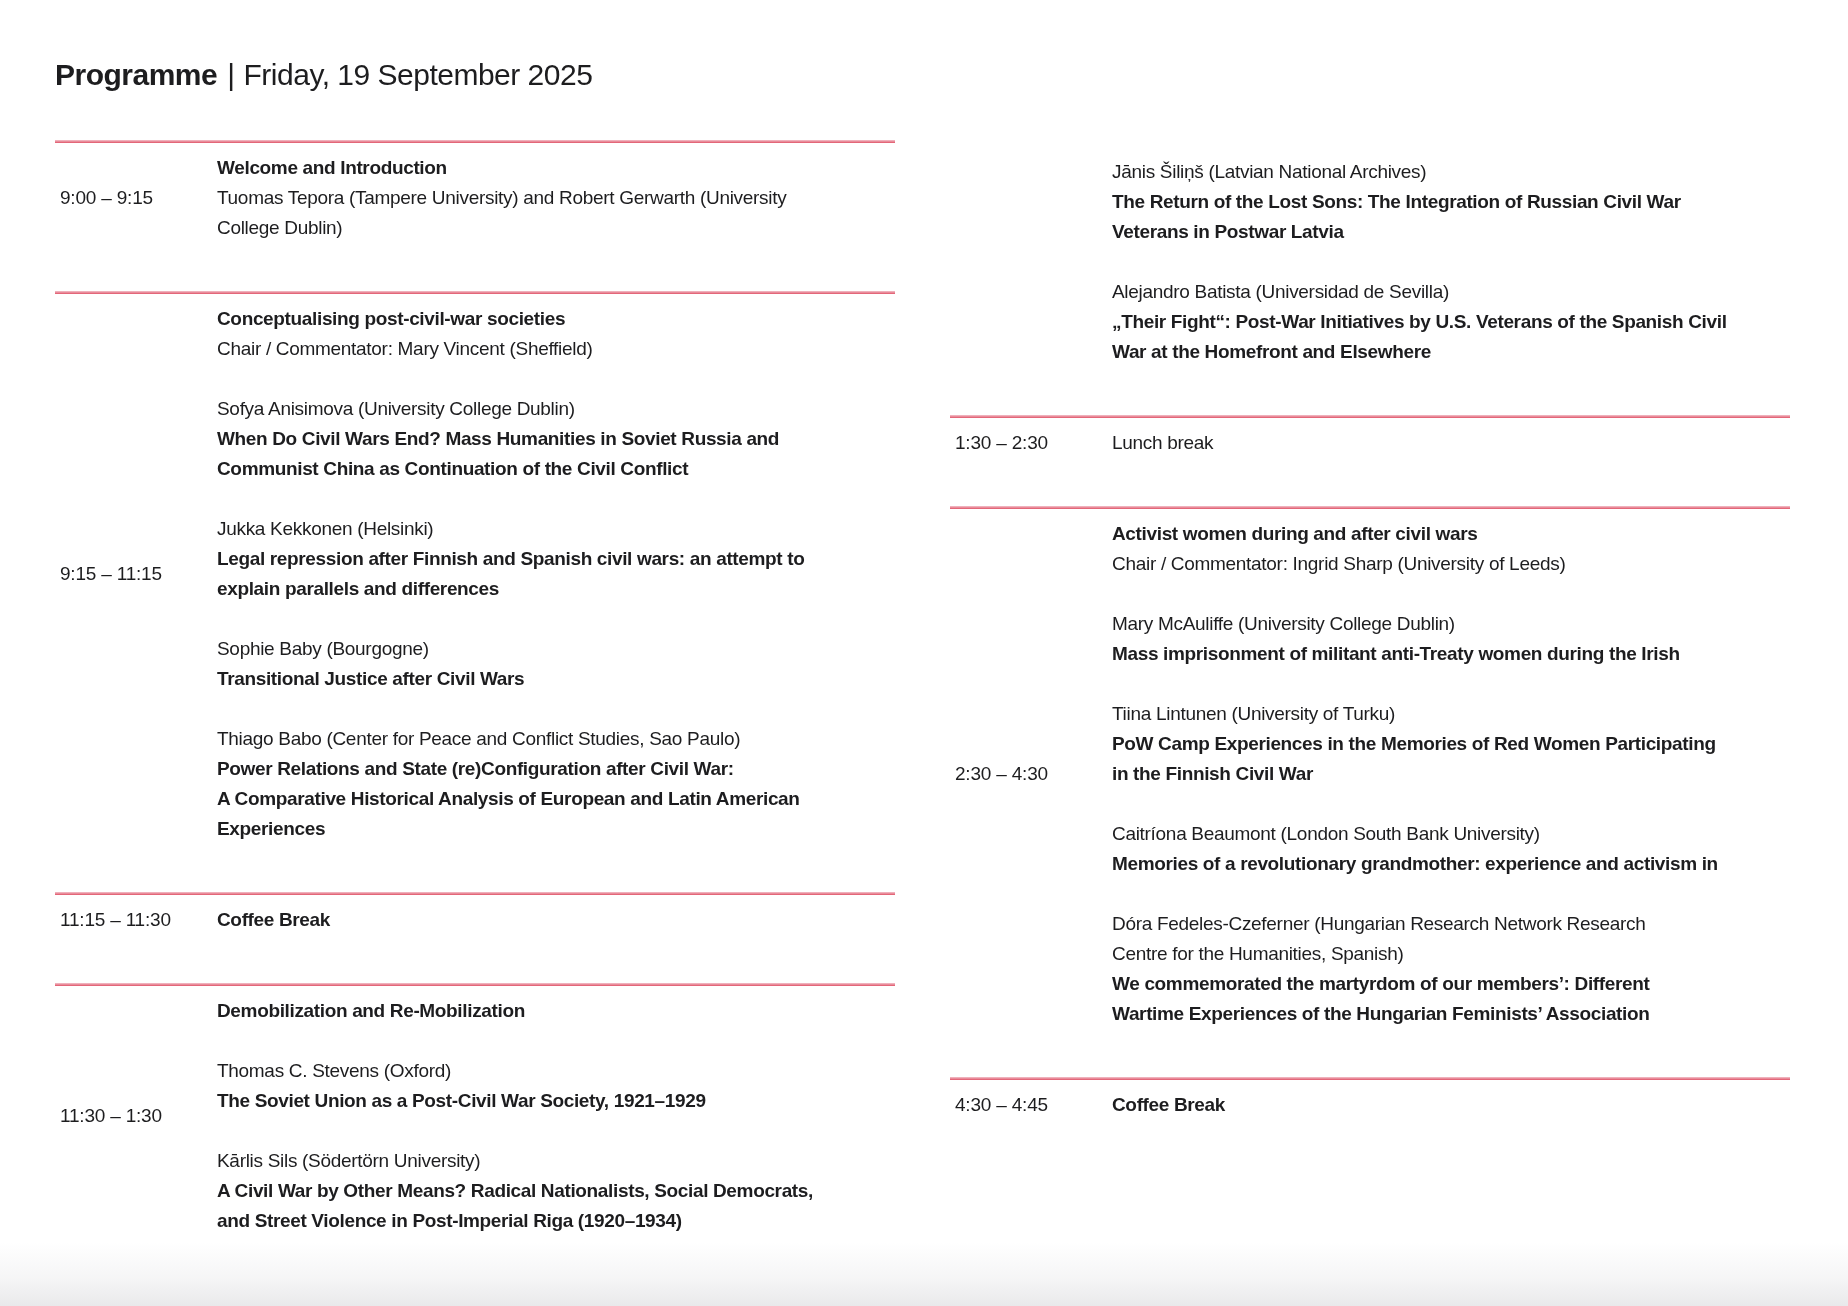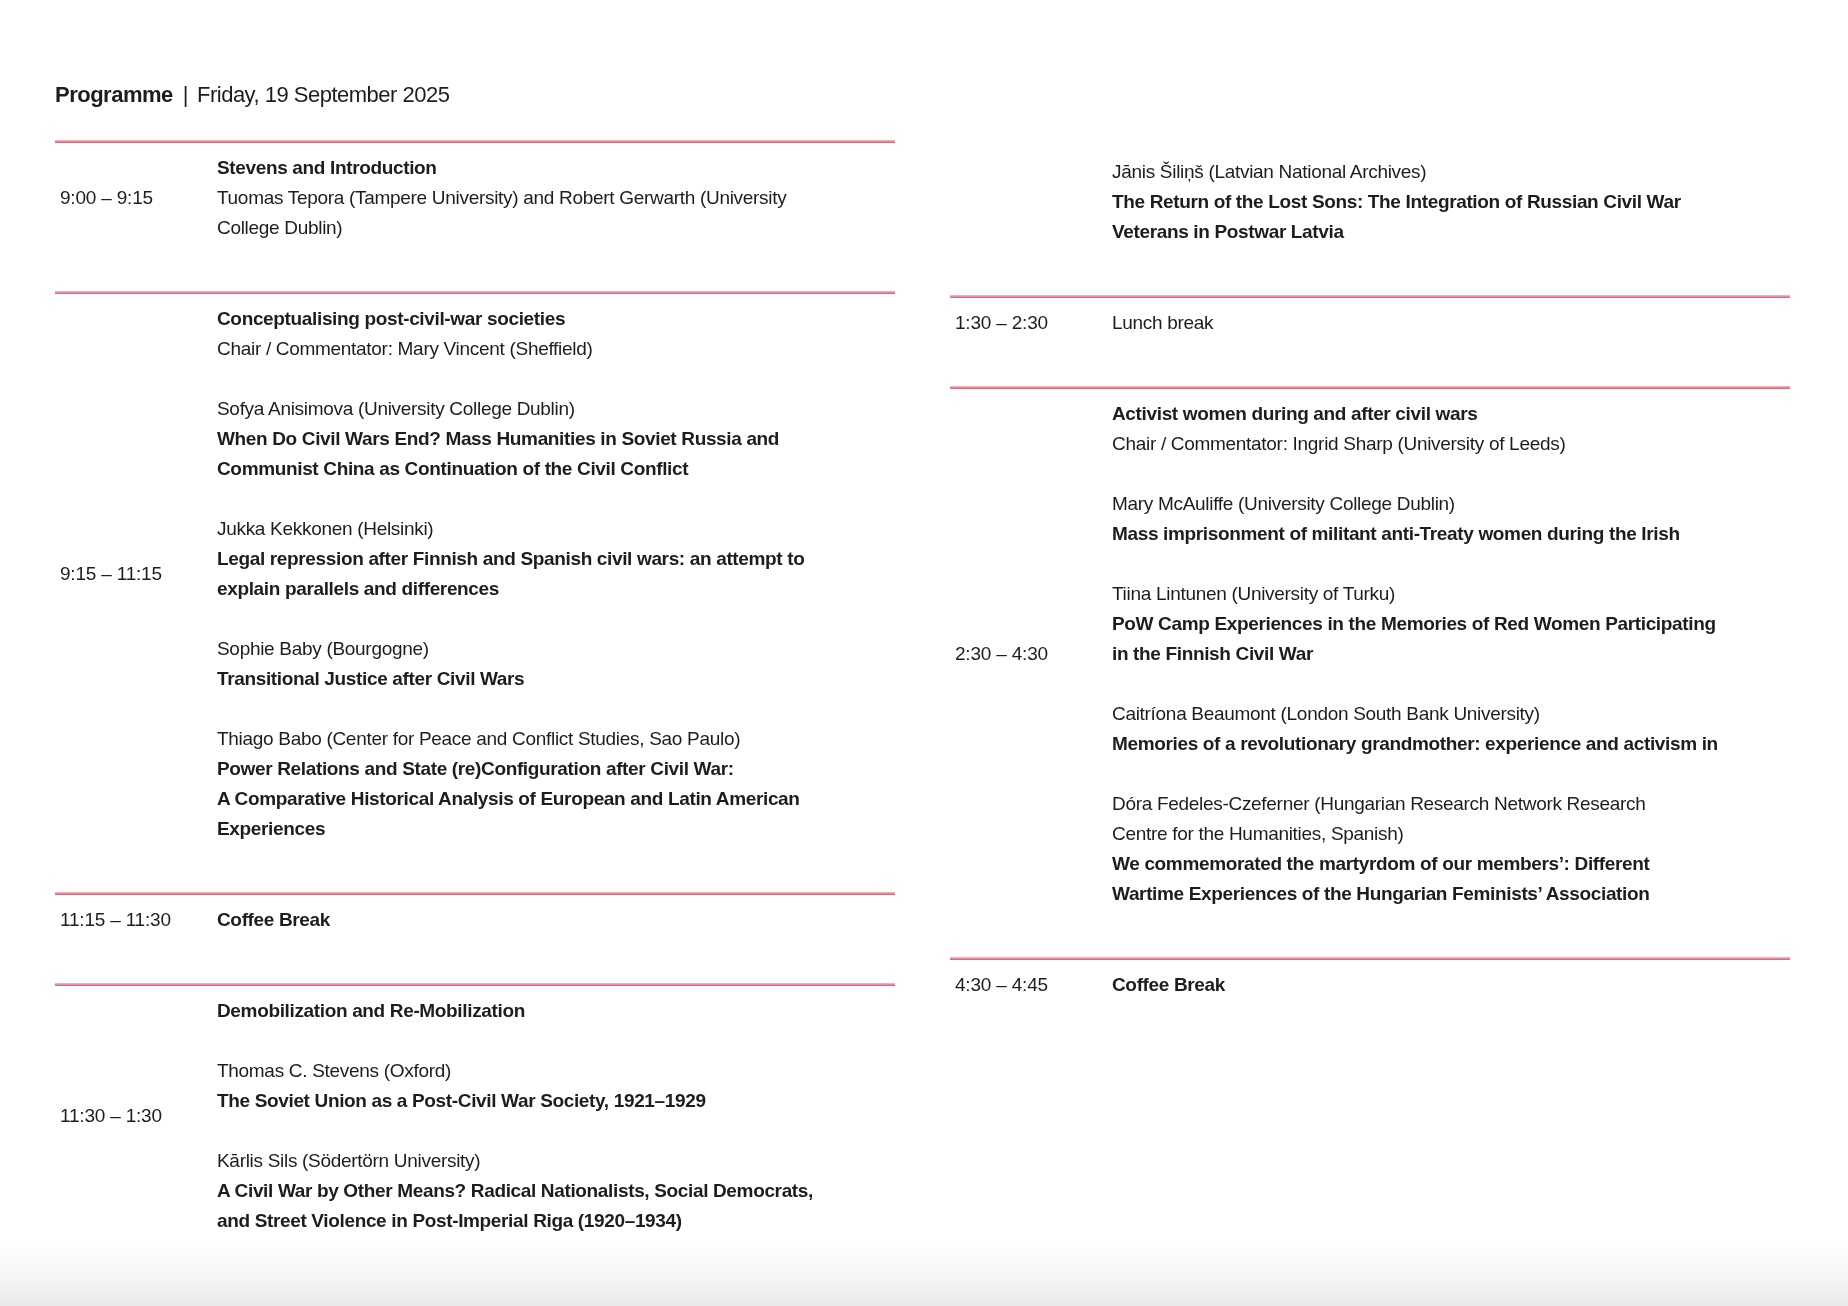--- a/index.html
+++ b/index.html
@@ -12,22 +12,22 @@
     width: 1848px;
     height: 1306px;
     overflow: hidden;
     font-family: "Liberation Sans", sans-serif;
     color: var(--text-color, #1d1d1f);
   }
 
   .page-title {
     position: absolute;
     left: 55px;
-    top: 78px;
-    font-size: 22px;
+    top: 58px;
+    font-size: 30px;
     line-height: 34px;
     letter-spacing: -0.5px;
     white-space: nowrap;
   }
   .page-title .t-main { font-weight: bold; }
   .page-title .t-sep  { font-weight: 400; margin: 0 9px 0 10px; }
   .page-title .t-date { font-weight: 400; }
 
   .column {
     position: absolute;
@@ -87,21 +87,21 @@
   <span class="t-main">Programme</span><span class="t-sep">|</span><span class="t-date">Friday, 19 September 2025</span>
 </div>
 
 <div class="column col-left">
     <div class="session">
       <div class="rule"></div>
       <div class="row">
         <div class="time">9:00 – 9:15</div>
         <div class="content">
           <div class="para">
-            <div class="ln bold">Stevens and Introduction</div>
+            <div class="ln bold">Welcome and Introduction</div>
             <div class="ln">Tuomas Tepora (Tampere University) and Robert Gerwarth (University</div>
             <div class="ln">College Dublin)</div>
           </div>
         </div>
       </div>
     </div>
     <div class="session">
       <div class="rule"></div>
       <div class="row">
         <div class="time">9:15 – 11:15</div>
@@ -168,20 +168,25 @@
 <div class="column col-right">
     <div class="session">
       <div class="row">
         <div class="time"></div>
         <div class="content">
           <div class="para">
             <div class="ln">Jānis Šiliņš (Latvian National Archives)</div>
             <div class="ln bold">The Return of the Lost Sons: The Integration of Russian Civil War</div>
             <div class="ln bold">Veterans in Postwar Latvia</div>
           </div>
+          <div class="para">
+            <div class="ln">Alejandro Batista (Universidad de Sevilla)</div>
+            <div class="ln bold">„Their Fight“: Post-War Initiatives by U.S. Veterans of the Spanish Civil</div>
+            <div class="ln bold">War at the Homefront and Elsewhere</div>
+          </div>
         </div>
       </div>
     </div>
     <div class="session">
       <div class="rule"></div>
       <div class="row">
         <div class="time">1:30 – 2:30</div>
         <div class="content">
           <div class="para">
             <div class="ln">Lunch break</div>

